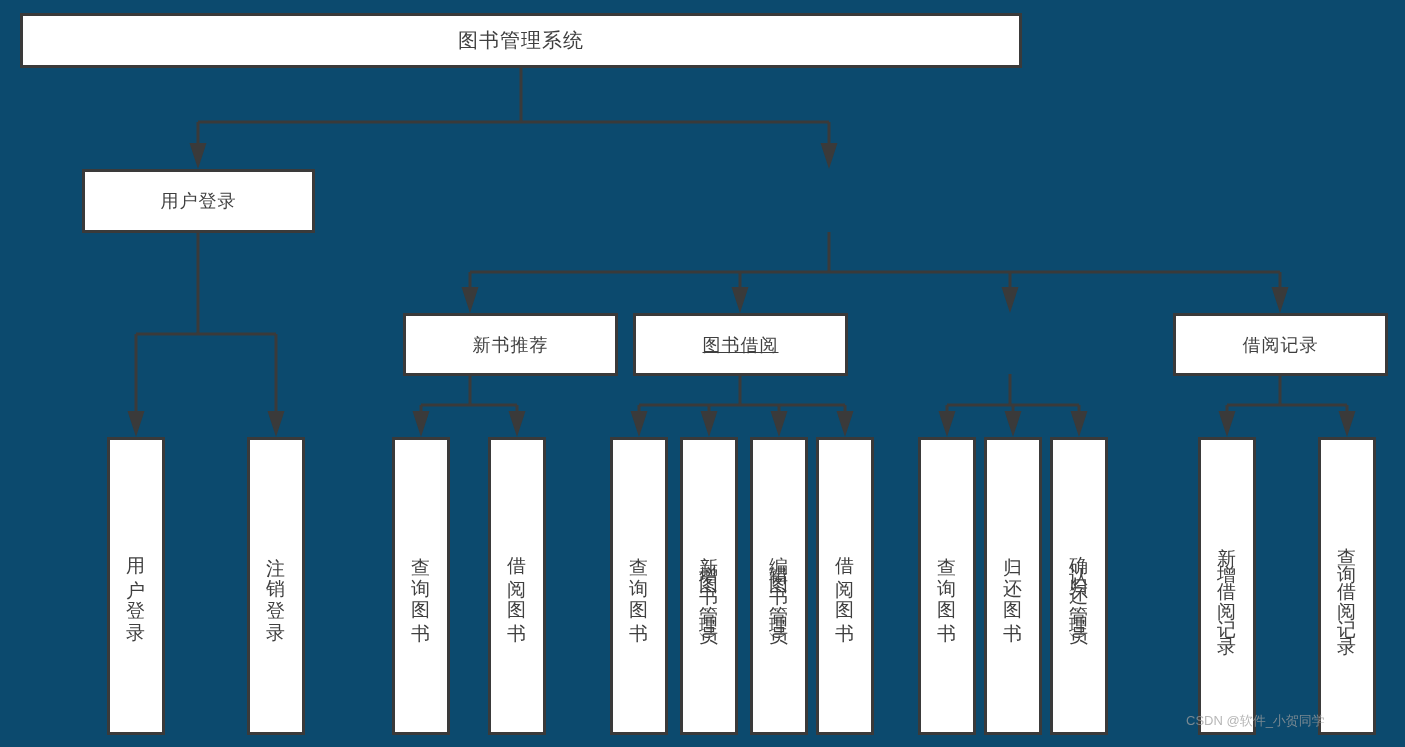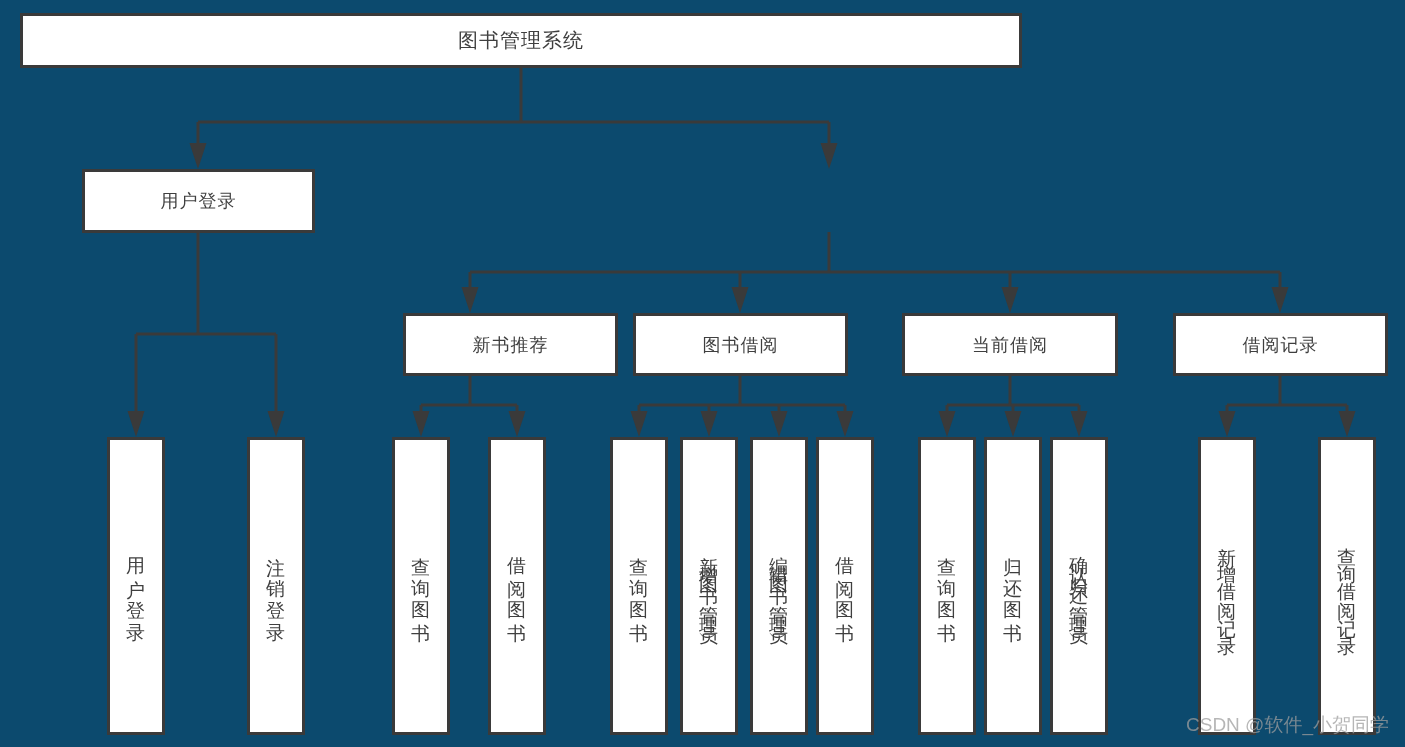--- a/index.html
+++ b/index.html
@@ -41,21 +41,21 @@
     line-height: 1;
     color: #3f3f3f;
   }
   .vshort span { letter-spacing: 22px; }
   .vmid   span { letter-spacing: 18px; }
   .vlong  span { letter-spacing: 10px; }
   #watermark {
     position: absolute;
     left: 1186px;
     top: 712px;
-    font-size: 19px;
+    font-size: 13px;
     color: rgba(158,158,158,0.75);
     z-index: 5;
     white-space: nowrap;
   }
 </style>
 </head>
 <body>
 
 <div id="canvas">
 
@@ -103,25 +103,22 @@
     <span>图书管理系统</span>
   </div>
 
   <div class="node branch" style="left:82px; top:169px; width:233px; height:64px;">
     <span>用户登录</span>
   </div>
 
   <div class="node branch" style="left:363px; top:313px; width:215px; height:63px;margin-left:40px;">
     <span>新书推荐</span>
   </div>
-  <div class="node branch" style="left:633px; top:313px; width:215px; height:63px;">
+  <div class="node branch" style="left:633px; top:313px; width:215px; height:63px;text-decoration:underline;">
     <span>图书借阅</span>
-  </div>
-  <div class="node branch" style="left:902px; top:313px; width:216px; height:63px;">
-    <span>当前借阅</span>
   </div>
   <div class="node branch" style="left:1173px; top:313px; width:215px; height:63px;align-items:center;">
     <span>借阅记录</span>
   </div>
 
   <div class="node leaf vshort" style="left:107px; top:437px; width:58px; height:298px;">
     <span>用户登录</span>
   </div>
   <div class="node leaf vshort" style="left:247px; top:437px; width:58px; height:298px;">
     <span>注销登录</span>

